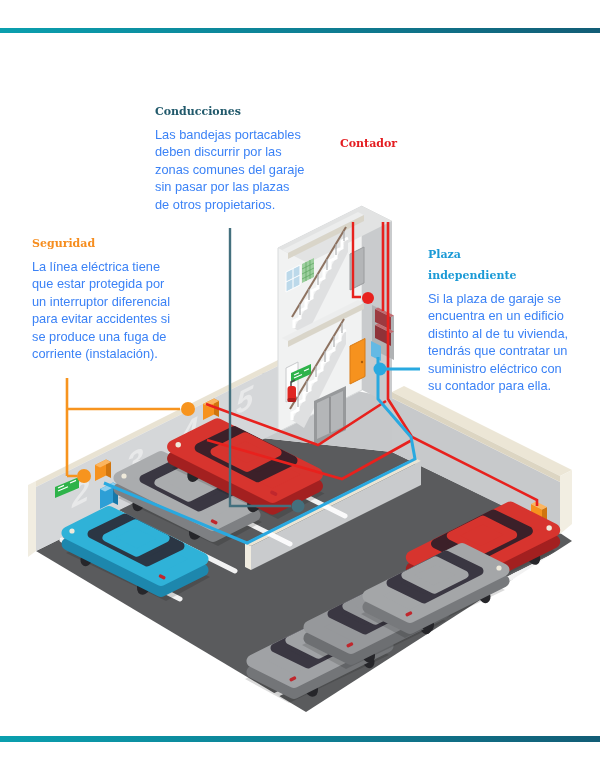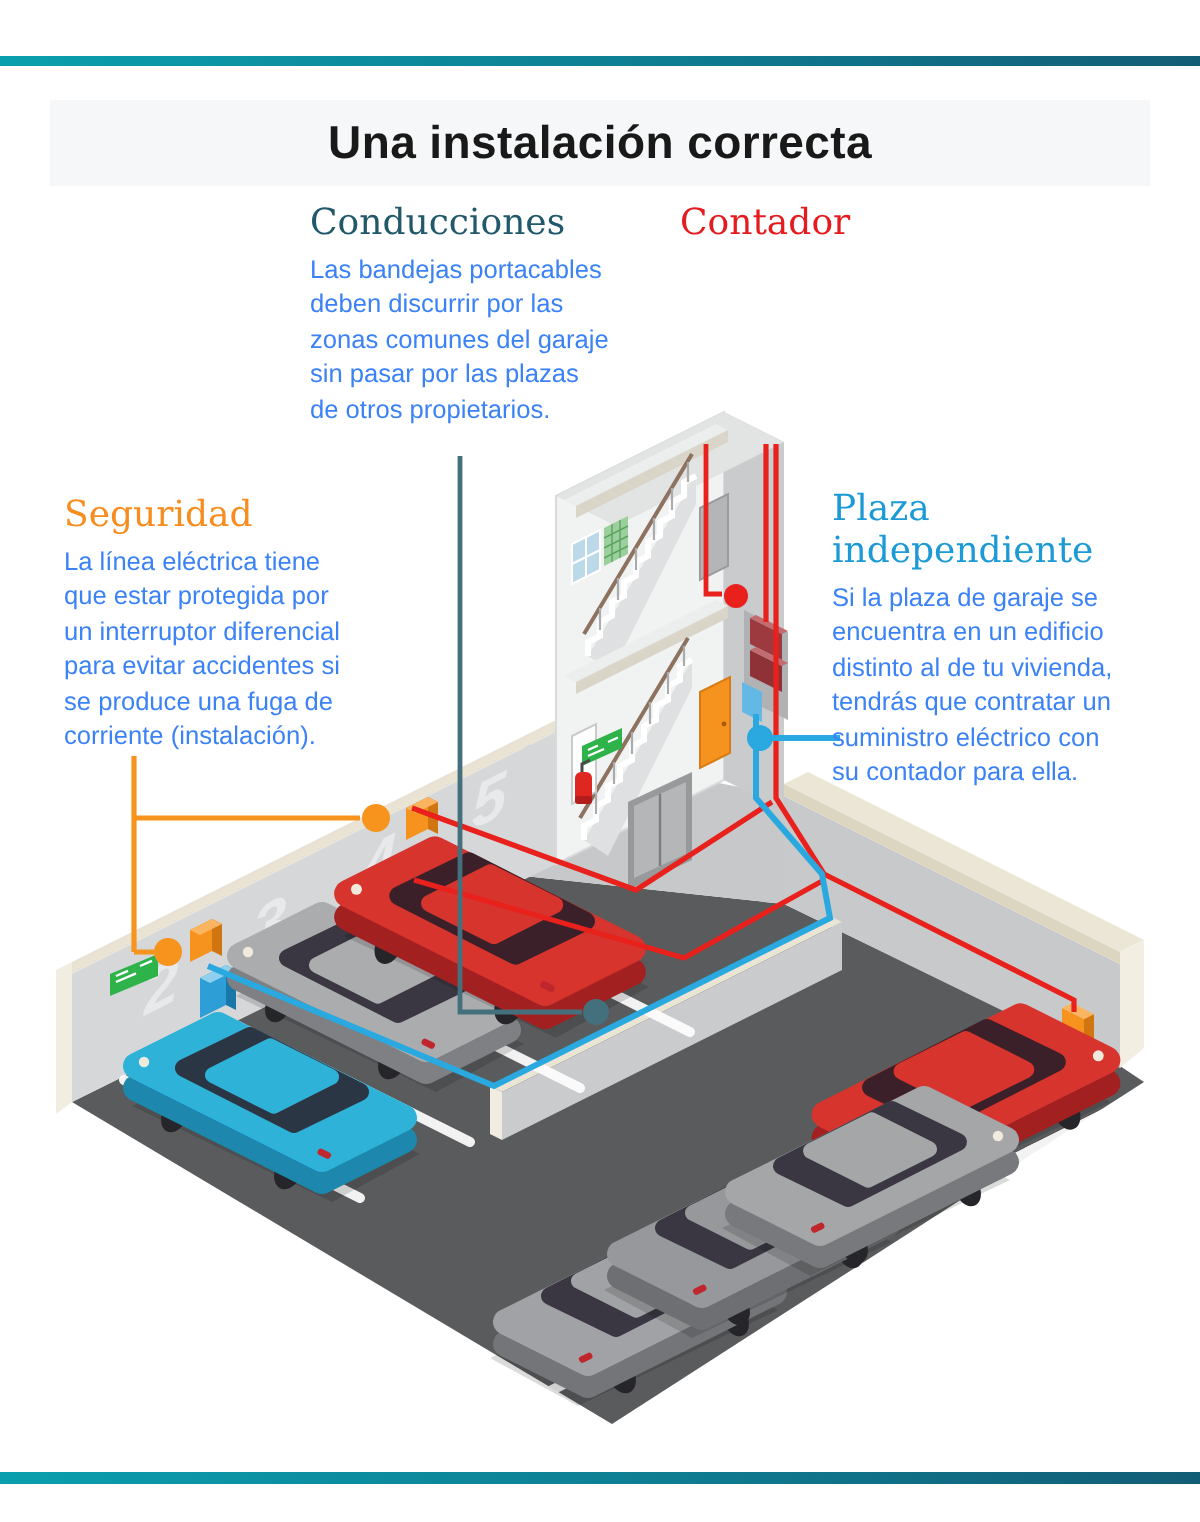--- a/index.html
+++ b/index.html
@@ -7,44 +7,41 @@
         font-family:"Liberation Sans",sans-serif;}
   .bar{position:absolute;left:0;width:600px;height:5px;
        background:linear-gradient(90deg,#0a9fae 0%,#0e7d92 55%,#125d76 100%);}
   #bar-top{top:28px;}
   #bar-bottom{top:736px;height:6px;}
   #title-band{position:absolute;left:25px;top:50px;width:550px;height:43px;
               background:#f5f7f8;display:flex;align-items:center;justify-content:center;}
   #title-band h1{margin:0;font-size:23px;font-weight:600;color:#191919;letter-spacing:.2px;}
   .callout{position:absolute;}
   .callout h2{margin:0 0 4px 0;font-family:"DejaVu Serif","Liberation Serif",serif;
-              font-size:18px;font-weight:400;line-height:21px;white-space:pre-line;}
+              font-size:11px;font-weight:700;line-height:21px;white-space:pre-line;}
   .callout p{margin:0;font-size:12.8px;line-height:17.4px;color:#3b82f6;white-space:pre-line;}
   #co-conducciones{left:155px;top:101px;width:180px;}
   #co-conducciones h2{color:#21596b;}
   #co-contador{left:340px;top:101px;width:200px;}
-  #co-contador h2{color:#e41c20;}
-  #co-seguridad{left:32px;top:247px;width:178px;}
+  #co-contador h2{color:#e41c20;margin-top:32px;}
+  #co-seguridad{left:32px;top:233px;width:178px;}
   #co-seguridad h2{color:#f68d1e;}
-  #co-plaza{left:416px;top:244px;width:168px;}
+  #co-plaza{left:428px;top:244px;width:168px;}
   #co-plaza h2{color:#1b9ad6;}
   #scene{position:absolute;left:0;top:0;}
   .stall-num{font-family:"Liberation Sans",sans-serif;font-weight:700;font-style:italic;
              font-size:31px;fill:#eceded;opacity:.85;}
 </style>
 </head>
 <body>
 
 <div id="page">
 
   <div id="bar-top" class="bar"></div>
 
-  <div id="title-band">
-    <h1>Una instalación correcta</h1>
-  </div>
 
   <svg id="scene" width="600" height="761" viewBox="0 0 600 761">
     <defs>
       <g id="carNW">
         <path d="M-72,-8 L-28,-32 L72,16 L28,40 Z" fill="rgba(0,0,0,0.14)" transform="translate(3,8)"></path>
         <ellipse cx="-48" cy="5" rx="6" ry="8.5" transform="rotate(24 -48 5)" fill="#26262a"></ellipse>
         <ellipse cx="9" cy="33" rx="6.5" ry="9" transform="rotate(24 9 33)" fill="#26262a"></ellipse>
         <path d="M-67,-13 L-26,-33.5 L67,13 L26,33.5 Z" fill="var(--dk)" stroke="var(--dk)" stroke-width="13" stroke-linejoin="round" transform="translate(0,4)"></path>
         <path d="M-67,-13 L-26,-33.5 L67,13 L26,33.5 Z" fill="var(--bd)" stroke="var(--bd)" stroke-width="13" stroke-linejoin="round" transform="translate(0,-7)"></path>
         <path d="M-44,-6 L-11,-22 L44,6 L11,22 Z" fill="var(--gl)" stroke="var(--gl)" stroke-width="9" stroke-linejoin="round" transform="translate(1,-13)"></path>

